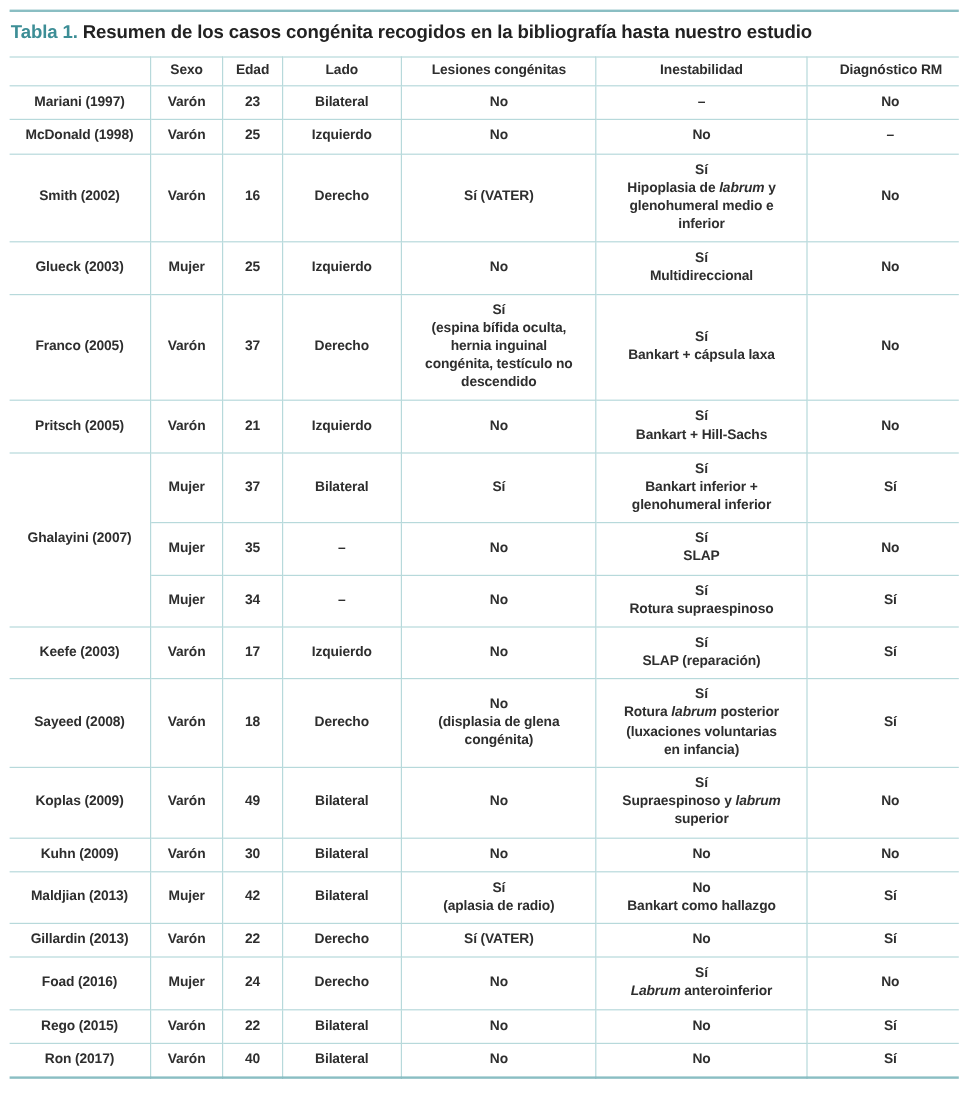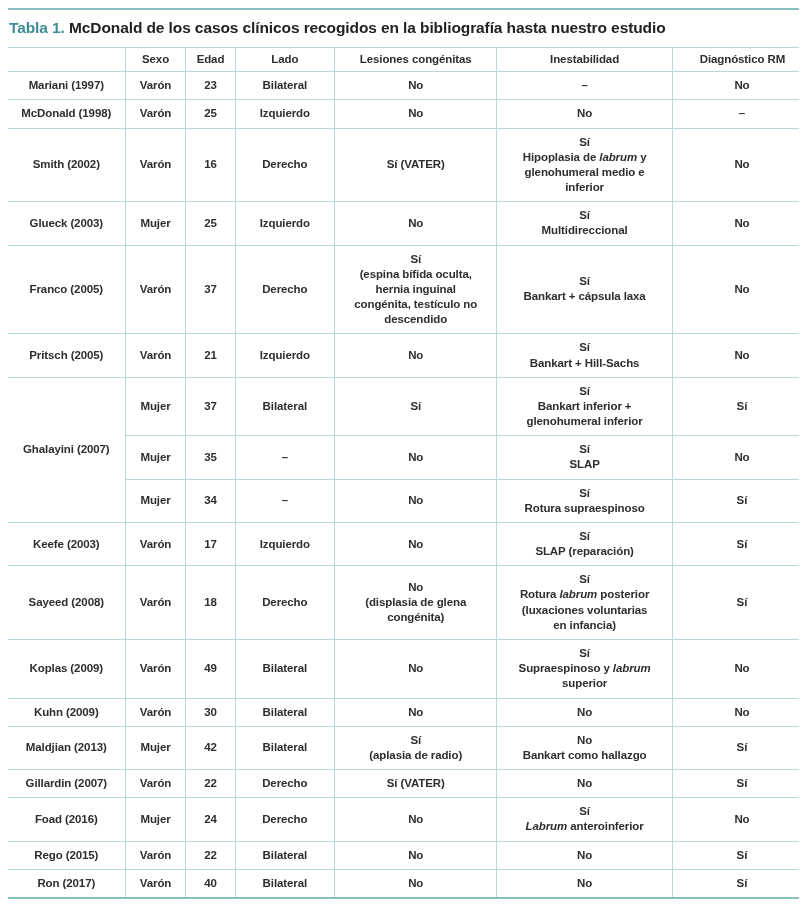--- a/index.html
+++ b/index.html
@@ -56,21 +56,21 @@
     text-align: left;
     padding-left: 10px;
   }
 </style>
 </head>
 <body>
 
 <div class="page">
   <div class="top-rule"></div>
 
-  <div class="title"><span class="title-label">Tabla 1.</span> <span>McDonald de los casos clínicos recogidos en la bibliografía hasta nuestro estudio</span></div>
+  <div class="title"><span class="title-label">Tabla 1.</span> <span>Resumen de los casos congénita recogidos en la bibliografía hasta nuestro estudio</span></div>
 
   <table class="cases">
     <colgroup>
       <col style="width:14.8%">
         <col style="width:7.7%">
         <col style="width:6.2%">
         <col style="width:12.6%">
         <col style="width:20.5%">
         <col style="width:22.2%">
         <col style="width:16%">
@@ -229,21 +229,21 @@
         <td>Mujer</td>
         <td>42</td>
         <td>Bilateral</td>
         <td>Sí
 (aplasia de radio)</td>
         <td>No
 Bankart como hallazgo</td>
         <td>Sí</td>
       </tr>
       <tr>
-        <td class="author">Gillardin (2007)</td>
+        <td class="author">Gillardin (2013)</td>
         <td>Varón</td>
         <td>22</td>
         <td>Derecho</td>
         <td>Sí (VATER)</td>
         <td>No</td>
         <td>Sí</td>
       </tr>
       <tr>
         <td class="author">Foad (2016)</td>
         <td>Mujer</td>

